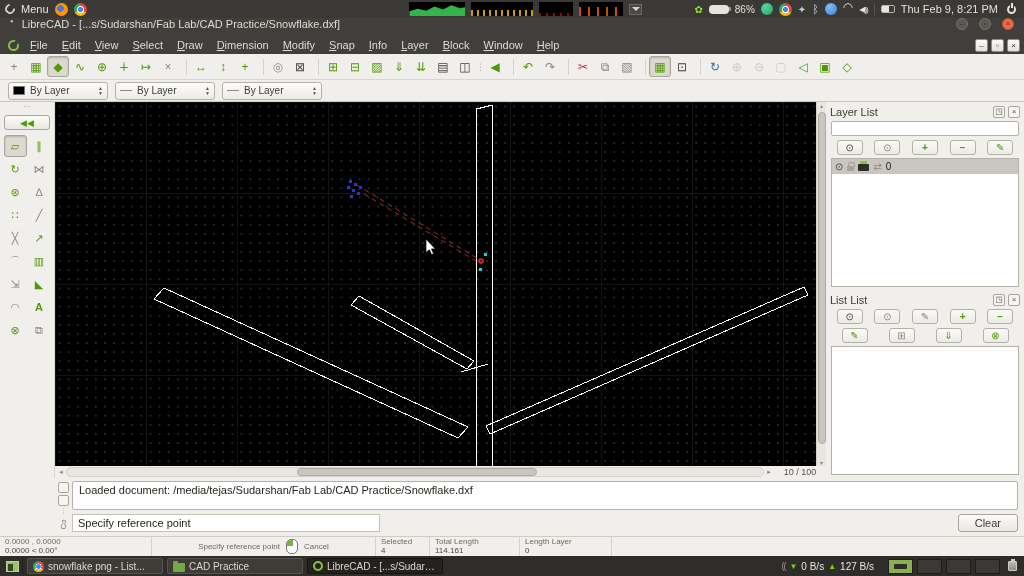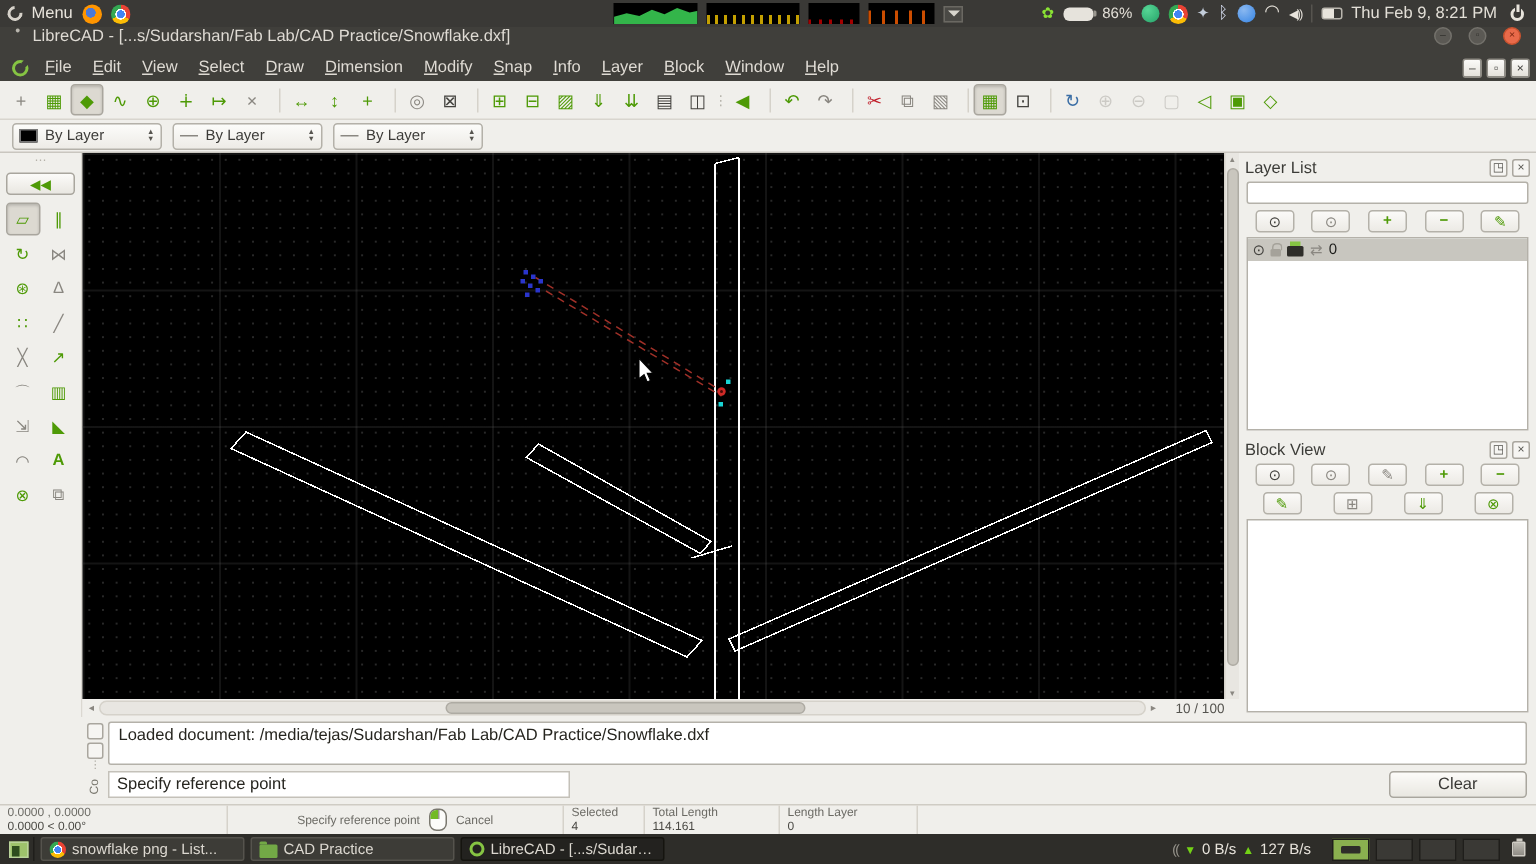--- a/index.html
+++ b/index.html
@@ -104,21 +104,21 @@
 
 .cmdarea{flex:none;height:58px;background:#f0efeb;display:flex;padding-left:55px}
 .cgut{width:17px;flex:none;display:flex;flex-direction:column;align-items:center;padding-top:4px;gap:2px}
 .gbtn{width:11px;height:11px;border:1px solid #a9a69e;background:#f6f5f2;border-radius:2px;font-size:7px;line-height:9px;text-align:center;color:#55544f}
 .gdots{font-size:7px;color:#a9a69e;line-height:5px}
 .vlab{transform:rotate(-90deg);font-size:8px;color:#7a786f;margin-top:5px}
 .cmain{flex:1;display:flex;flex-direction:column;padding:3px 6px 2px 0}
 .cmsg{height:29px;background:#fff;border:1px solid #b4b1a9;border-radius:2px;padding:2px 6px;font-size:11px;color:#26251f}
 .cprow{height:20px;display:flex;align-items:center;margin-top:3px}
 .cinput{width:308px;height:18px;background:#fff;border:1px solid #c4c1b9;padding:0 5px;display:flex;align-items:center;font-size:11px;color:#26251f}
-.clearbtn{margin-left:auto;height:18px;padding:0 32px;border:1px solid #a9a69e;border-radius:3px;background:linear-gradient(#fcfbf9,#e9e7e1);display:flex;align-items:center;font-size:11px;color:#3a3936}
+.clearbtn{margin-left:auto;height:18px;padding:0 16px;border:1px solid #a9a69e;border-radius:3px;background:linear-gradient(#fcfbf9,#e9e7e1);display:flex;align-items:center;font-size:11px;color:#3a3936}
 
 .statusbar{flex:none;height:20px;background:#f0efeb;border-top:1px solid #cfccc4;display:flex;align-items:stretch;font-size:8px;color:#6b6a64}
 .sp{border-right:1px solid #d5d2ca;padding:2px 5px;display:flex;flex-direction:column;justify-content:center;gap:1px;line-height:8px}
 .sp .v{color:#494843}
 .w1{width:136px}.w2{width:152px}.w3{width:224px;flex-direction:row;align-items:center;gap:6px;justify-content:center}.w4{width:54px}.w5{width:90px}.w6{width:92px}
 .mouse{width:12px;height:15px;border:1px solid #7a786f;border-radius:5px;background:#fcfcfa;position:relative;flex:none}
 .mouse::before{content:"";position:absolute;left:0;top:0;width:5px;height:6px;background:#73ba25;border-radius:4px 0 0 0}
 .mouse::after{content:"";position:absolute;left:5px;top:0;width:1px;height:6px;background:#9a978f}
 
 .taskbar{flex:none;height:20px;background:#2e2d29;display:flex;align-items:center;gap:4px;padding:0 3px;color:#dcd8d0}
@@ -392,21 +392,21 @@
             <span class="ck">⊙</span>
             <span class="lock"></span>
             <span class="printer"></span>
             <span class="cy">⇄</span>
             <span>0</span>
           </div>
         </div>
       </div>
       <div class="dpanel">
         <div class="dhead">
-          <span>Block View</span>
+          <span>List List</span>
           <span class="spacer"></span>
           <span class="dhb">◳</span>
           <span class="dhb">×</span>
         </div>
         <div class="dbtnrow">
 
         <span class="db ck">⊙</span>
             <span class="db cy">⊙</span>
             <span class="db cy">✎</span>
             <span class="db cg bold">+</span>

